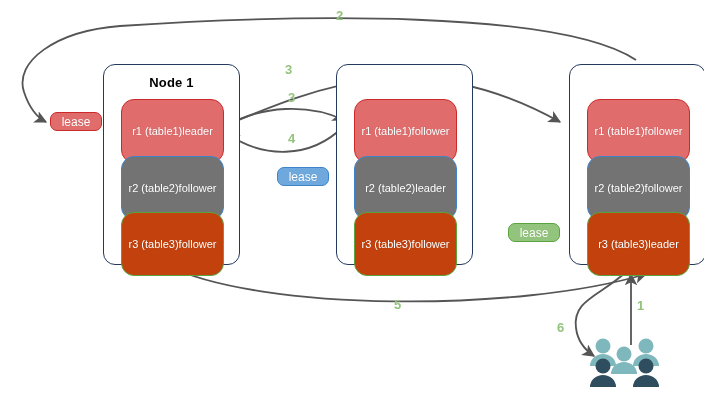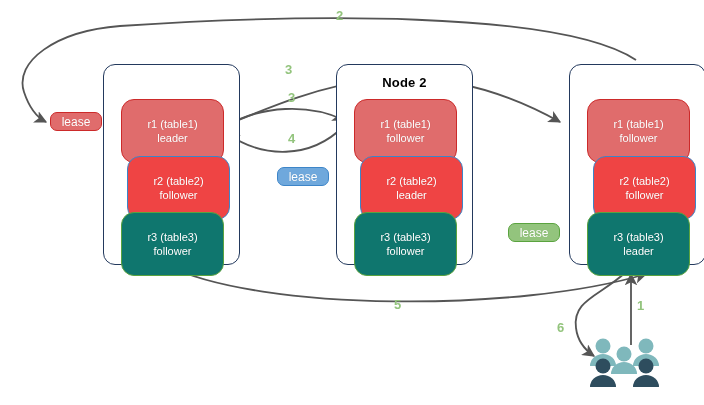--- a/index.html
+++ b/index.html
@@ -32,33 +32,33 @@
     letter-spacing:.2px;
   }
   .replica{
     position:absolute;
     left:17px;
     width:103px;
     height:64px;
     border-radius:13px;
     box-sizing:border-box;
     display:flex;
-    flex-direction:column;
+    flex-direction:row;
     align-items:center;
     justify-content:center;
     color:#ffffff;
     font-size:11px;
     line-height:14px;
     text-align:center;
     text-shadow:0 0 1px rgba(0,0,0,.18);
   }
   .replica .ln{display:block;}
   .rep-red{background:#e06c6c;border:1.4px solid #cc2a2a;}
-  .rep-blue{background:#ef4444;border:1.4px solid #3d85c8;margin-left:6px;}
-  .rep-green{background:#0f766e;border:1.4px solid #5aa33f;}
+  .rep-blue{background:#737373;border:1.4px solid #3d85c8;}
+  .rep-green{background:#c2410c;border:1.4px solid #5aa33f;}
 
   .lease{
     position:absolute;
     border-radius:7px;
     box-sizing:border-box;
     display:flex;align-items:center;justify-content:center;
     color:#ffffff;
     font-size:12px;
     height:19px;
     z-index:4;
@@ -99,20 +99,21 @@
     <path d="M 224,126 C 320,86 420,44 560,122" fill="none" stroke="#555555" stroke-width="1.8" marker-end="url(#ah)"></path>
 
     <path d="M 166,265 C 260,312 520,312 646,274" fill="none" stroke="#555555" stroke-width="1.8" marker-end="url(#ah)"></path>
 
     <path d="M 631,345 L 631,274" fill="none" stroke="#555555" stroke-width="1.8" marker-end="url(#ah)"></path>
 
     <path d="M 626,272 C 600,296 572,300 576,328 C 578,344 588,352 594,356" fill="none" stroke="#555555" stroke-width="1.8" marker-end="url(#ah)"></path>
   </svg>
 
   <div class="node-box" style="left:103px;top:64px;width:137px;height:201px;">
+    <div class="node-title">Node 1</div>
     <div class="replica rep-red" style="top:98px;">
       <span class="ln">r1 (table1)</span>
       <span class="ln">leader</span>
     </div>
     <div class="replica rep-blue" style="top:155px;">
       <span class="ln">r2 (table2)</span>
       <span class="ln">follower</span>
     </div>
     <div class="replica rep-green" style="top:211px;">
       <span class="ln">r3 (table3)</span>
@@ -120,21 +121,20 @@
     </div>
   </div>
 
   <style>
     .node-box .replica[style*="top:98px"]{top:34px !important;}
     .node-box .replica[style*="top:155px"]{top:91px !important;}
     .node-box .replica[style*="top:211px"]{top:147px !important;}
   </style>
 
   <div class="node-box" style="left:336px;top:64px;width:137px;height:201px;">
-    <div class="node-title">Node 2</div>
     <div class="replica rep-red" style="top:98px;">
       <span class="ln">r1 (table1)</span>
       <span class="ln">follower</span>
     </div>
     <div class="replica rep-blue" style="top:155px;">
       <span class="ln">r2 (table2)</span>
       <span class="ln">leader</span>
     </div>
     <div class="replica rep-green" style="top:211px;">
       <span class="ln">r3 (table3)</span>

